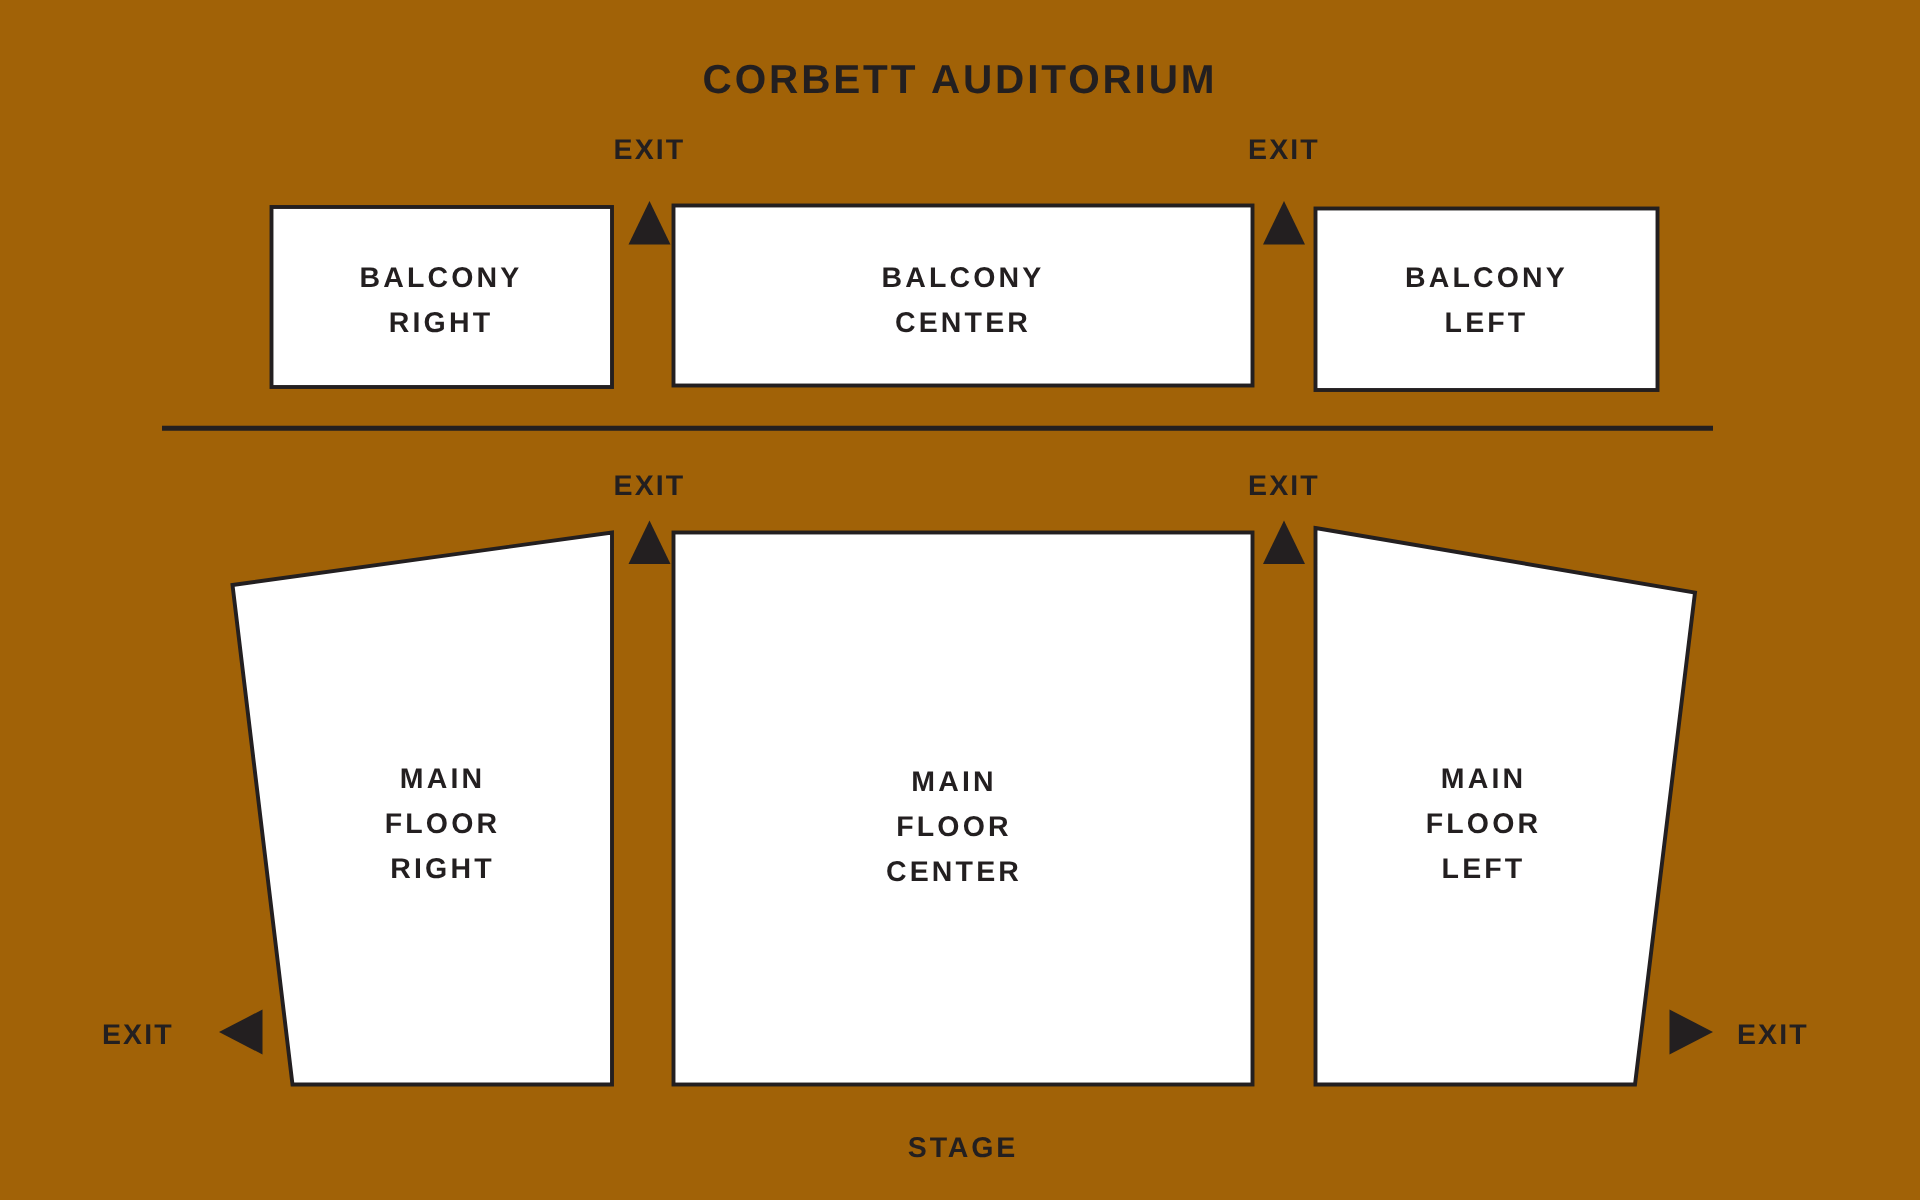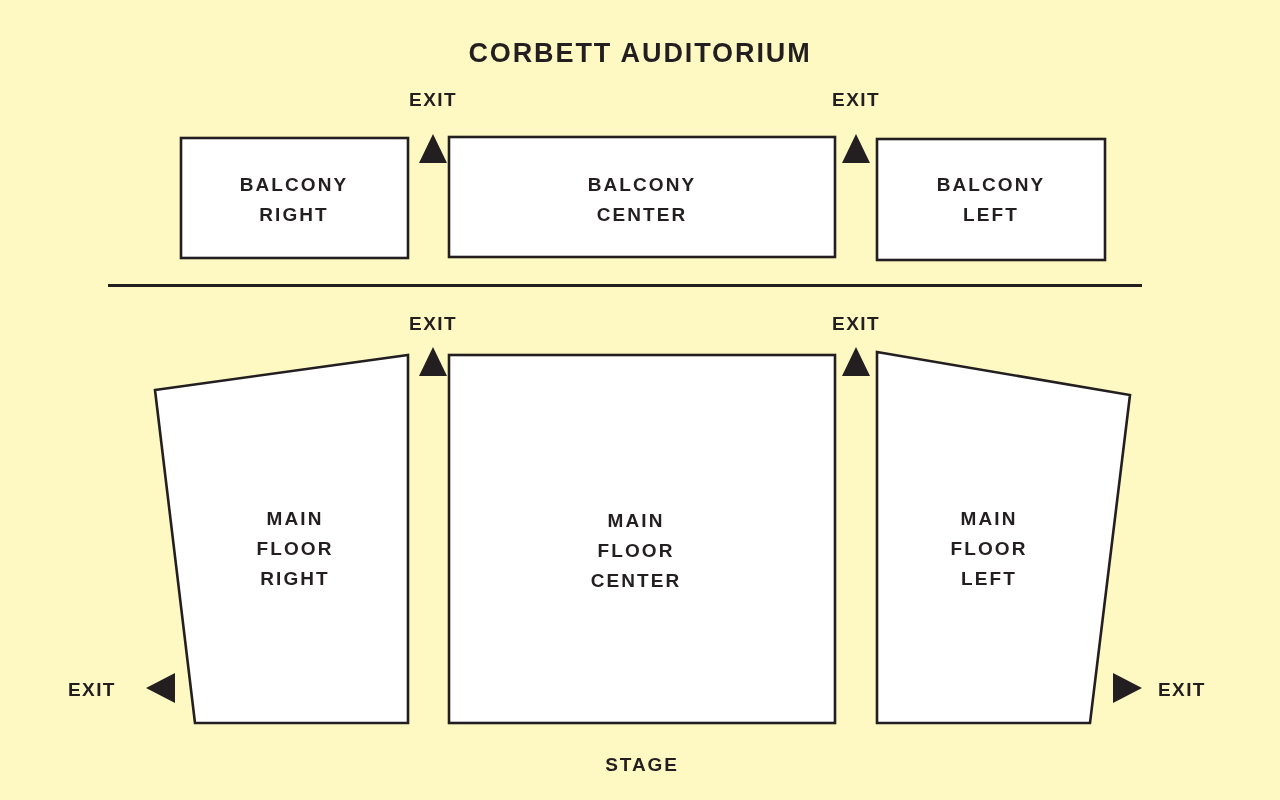--- a/index.html
+++ b/index.html
@@ -10,21 +10,21 @@
   body {
     width: 1280px;
     height: 800px;
     overflow: hidden;
     font-family: "Liberation Sans", sans-serif;
   }
   #stage-wrap {
     position: relative;
     width: 1280px;
     height: 800px;
-    background: #fef9c3;
+    background: #a16207;
   }
   svg#seatmap {
     position: absolute;
     left: 0;
     top: 0;
     width: 1280px;
     height: 800px;
     display: block;
   }
   .sec-shape {

